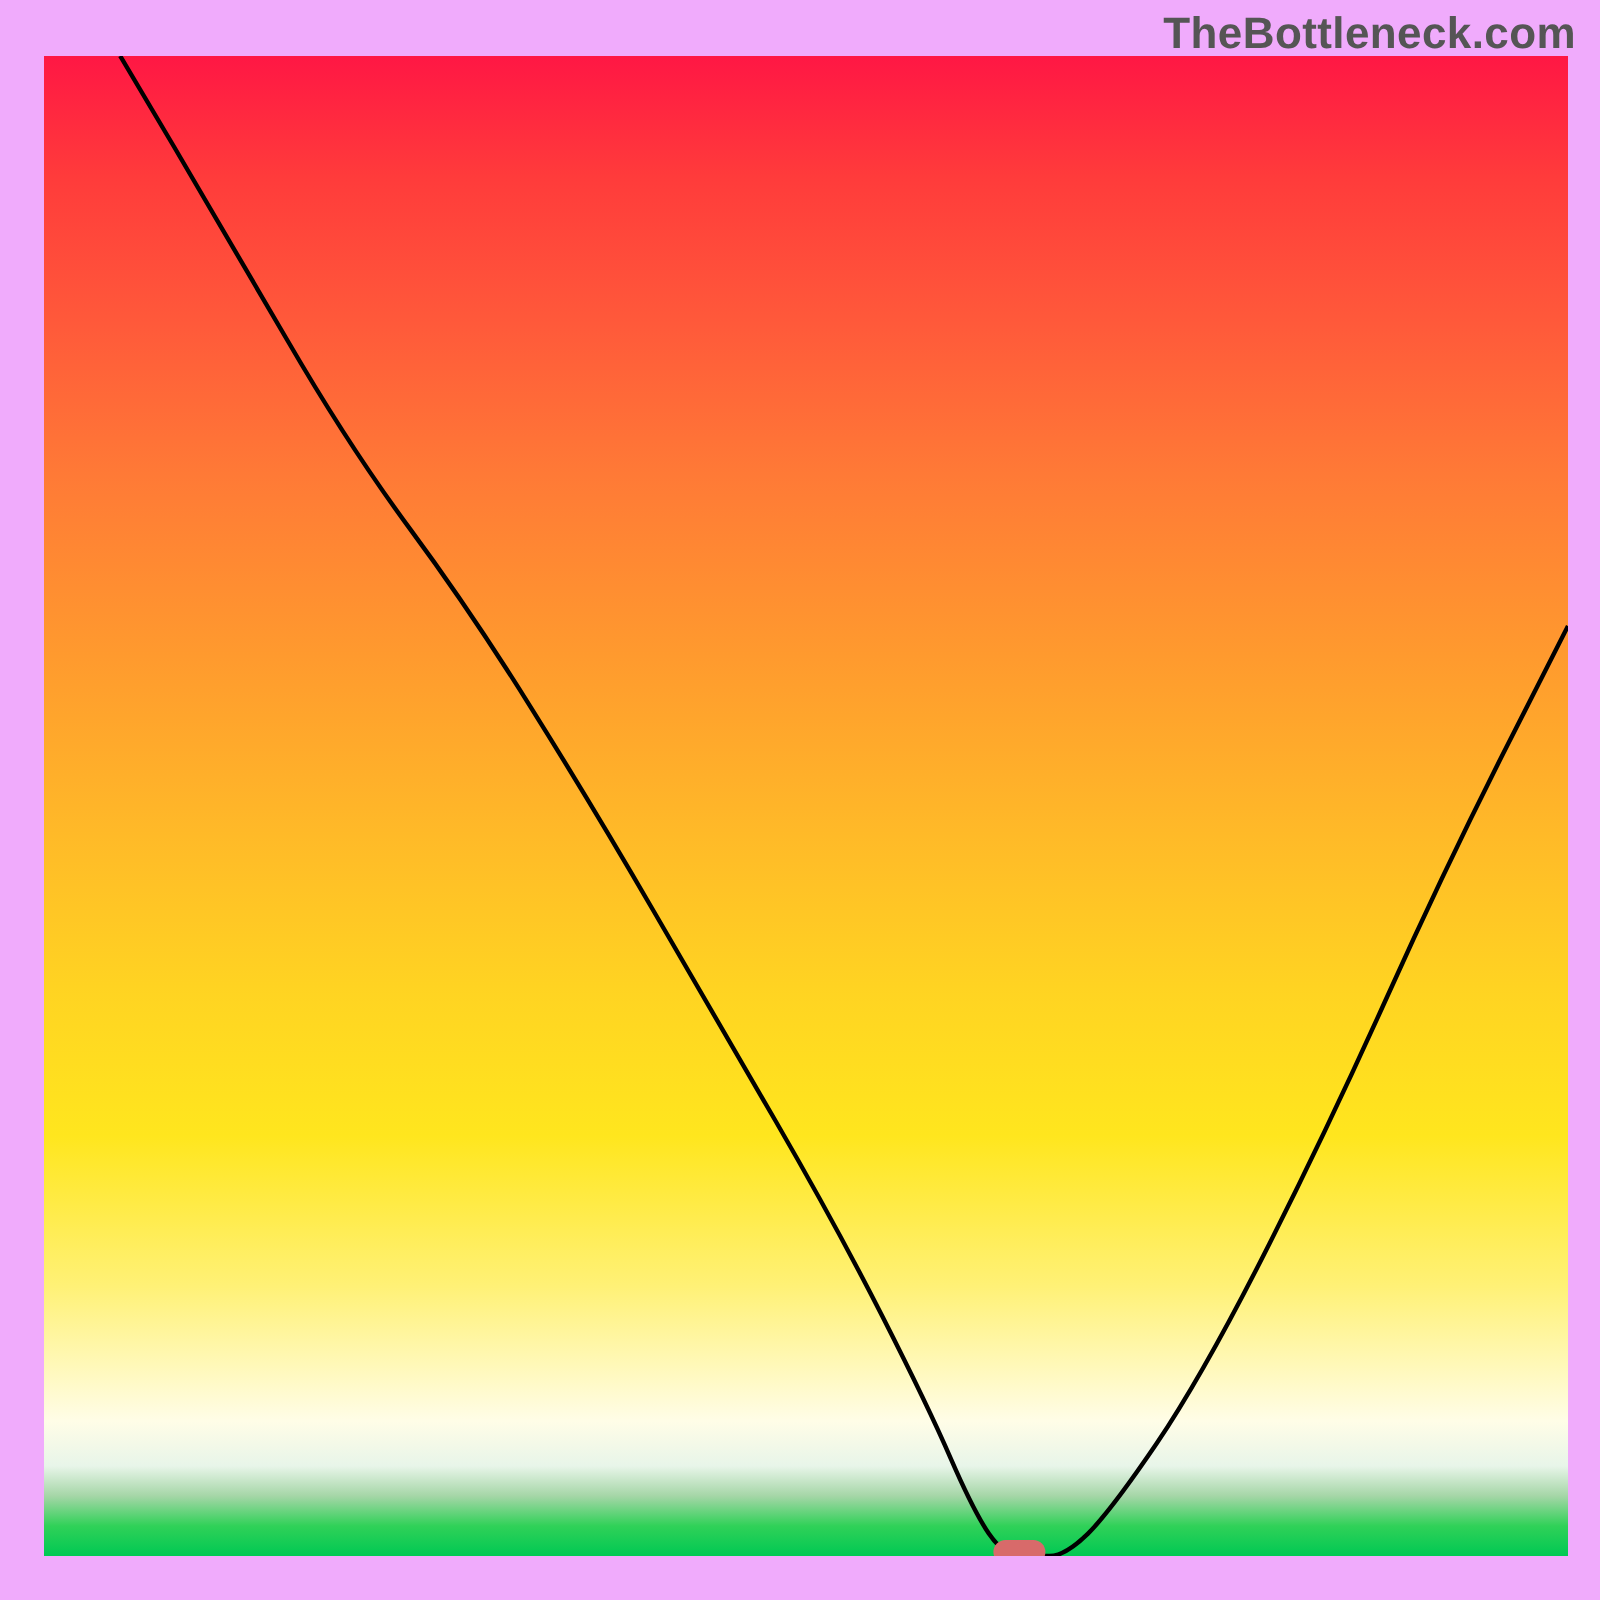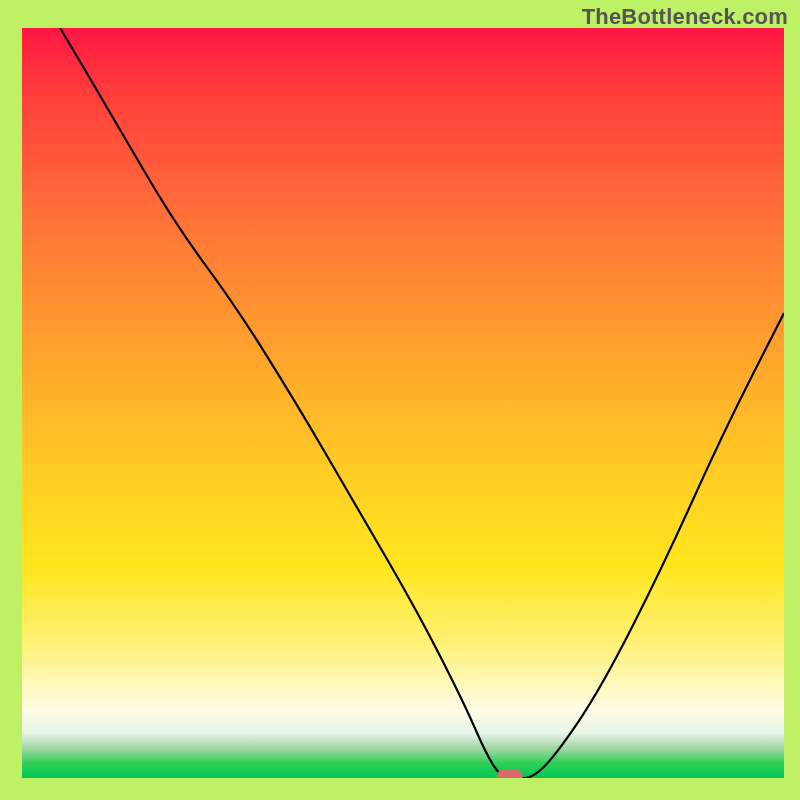--- a/index.html
+++ b/index.html
@@ -8,21 +8,21 @@
     width: 800px;
     height: 800px;
     background: #000;
     overflow: hidden;
     font-family: Arial, Helvetica, sans-serif;
   }
   .frame {
     position: relative;
     width: 800px;
     height: 800px;
-    background: #bef264;
+    background: #f0abfc;
   }
   .watermark {
     position: absolute;
     top: 4px;
     right: 12px;
     color: #555;
     font-size: 22px;
     font-weight: 600;
     letter-spacing: 0.2px;
     z-index: 10;

